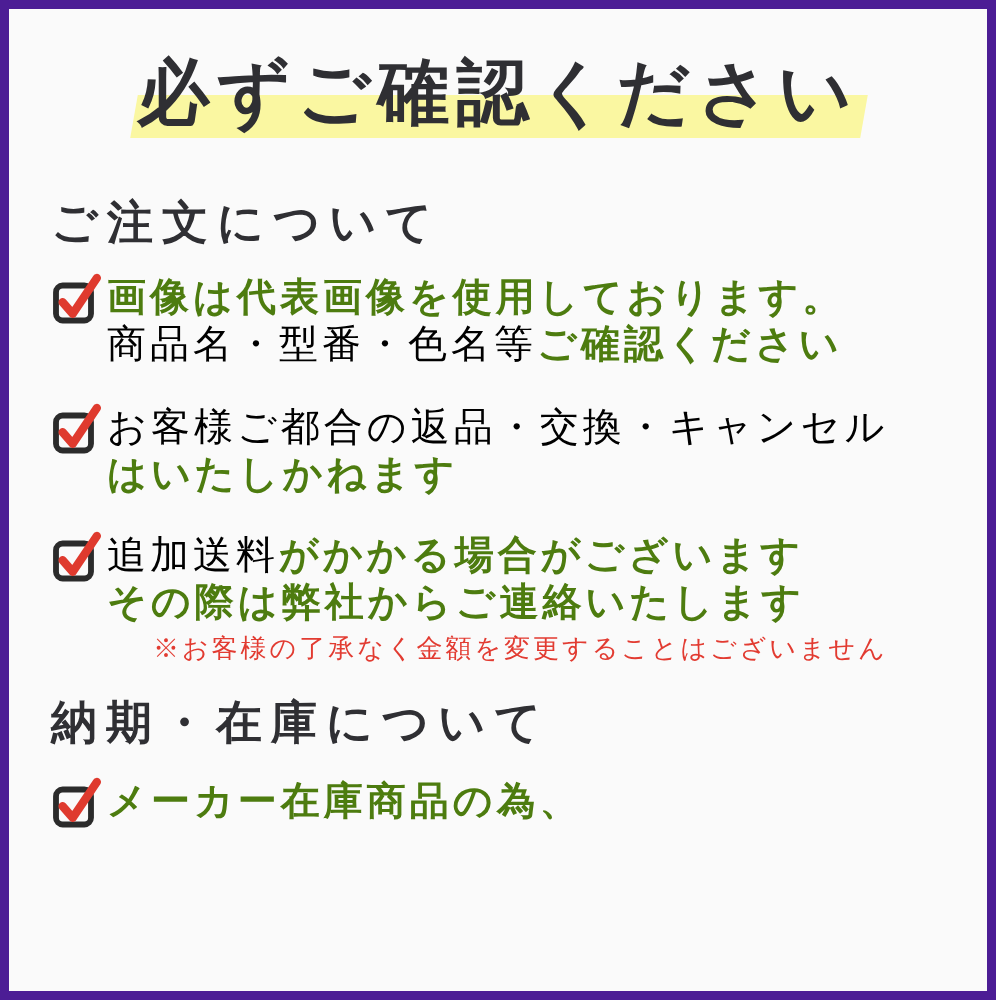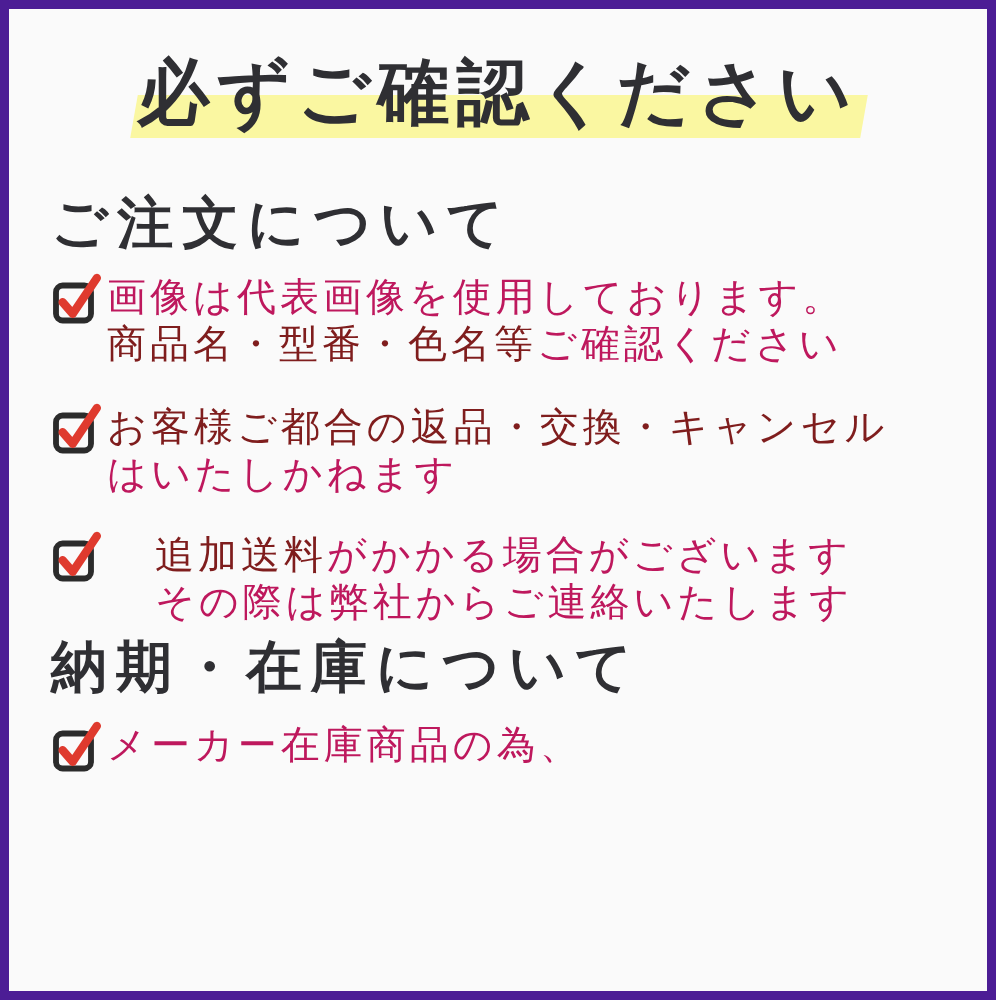--- a/index.html
+++ b/index.html
@@ -36,47 +36,47 @@
     font-size: 72px;
     font-weight: 700;
     letter-spacing: 7px;
     line-height: 96px;
     color: #2f2f33;
     white-space: nowrap;
   }
   
   section { padding-left: 42px; padding-right: 20px; }
   .sec-heading {
-    font-size: 56px;
+    font-size: 46px;
     font-weight: 700;
     letter-spacing: 9px;
     color: #2f2f33;
     margin: 0;
     line-height: 60px;
     white-space: nowrap;
   }
   .sec-heading.first  { margin-top: 48px; margin-bottom: 20px; }
-  .sec-heading.second { margin-top: 12px; margin-bottom: 24px; }
+  .sec-heading.second { margin-top: 28px; margin-bottom: 24px; }
   
   .item { display: flex; align-items: flex-start; }
   .item.gap-a { margin-bottom: 36px; }
   .item.gap-b { margin-bottom: 34px; }
-  .item.gap-c { margin-bottom: 12px; gap: 48px; }
+  .item.gap-c { margin-bottom: 12px; }
   .item.gap-d { }
   .cb { width: 50px; height: 54px; flex: none; margin-top: -2px; }
   .item-text {
     margin-left: 6px;
     font-size: 39px;
     letter-spacing: 4px;
     line-height: 47px;
     white-space: nowrap;
   }
   .line { white-space: nowrap; }
-  .dark { color: #be185d; }
-  .red  { color: #7f1d1d; }
+  .dark { color: #4d7c0f; font-weight: bold; }
+  .red  { color: #000000; }
   .note {
     font-size: 26px;
     color: #e23b31;
     letter-spacing: 3px;
     margin: 8px 0 0 46px;
     line-height: 32px;
     white-space: nowrap;
   }
 </style>
 </head>
@@ -115,20 +115,21 @@
     </div>
 
     <div class="item gap-c">
       <svg class="cb" viewBox="0 0 60 64">
         <rect x="6" y="17" width="42" height="42" rx="8" fill="none" stroke="#2b2b2b" stroke-width="7"></rect>
         <path d="M14 37 L26 51 L55 8" fill="none" stroke="#df3a2e" stroke-width="10" stroke-linecap="round" stroke-linejoin="round"></path>
       </svg>
       <div class="item-text">
         <div class="line"><span class="red">追加送料</span><span class="dark">がかかる場合がございます</span></div>
         <div class="line"><span class="dark">その際は弊社からご連絡いたします</span></div>
+        <div class="note">※お客様の了承なく金額を変更することはございません</div>
       </div>
     </div>
 
     <h2 class="sec-heading second">納期・在庫について</h2>
 
     <div class="item gap-d">
       <svg class="cb" viewBox="0 0 60 64">
         <rect x="6" y="17" width="42" height="42" rx="8" fill="none" stroke="#2b2b2b" stroke-width="7"></rect>
         <path d="M14 37 L26 51 L55 8" fill="none" stroke="#df3a2e" stroke-width="10" stroke-linecap="round" stroke-linejoin="round"></path>
       </svg>

